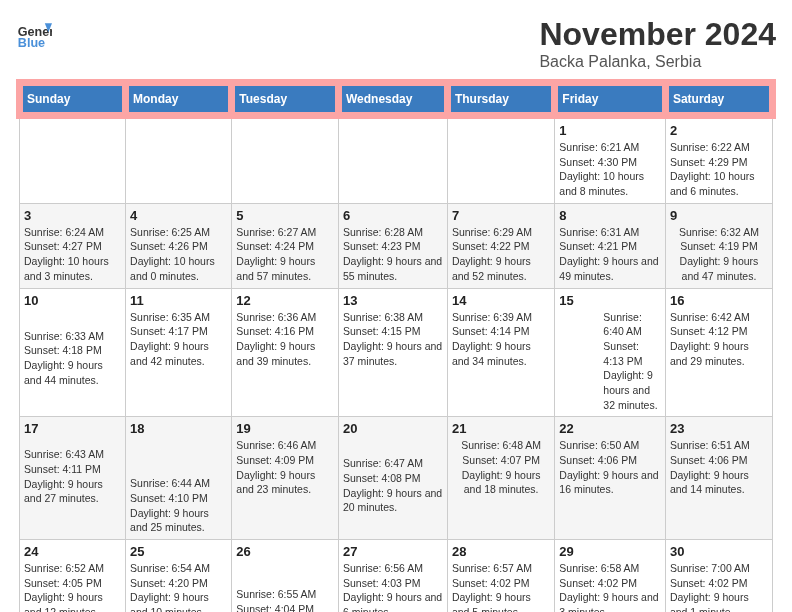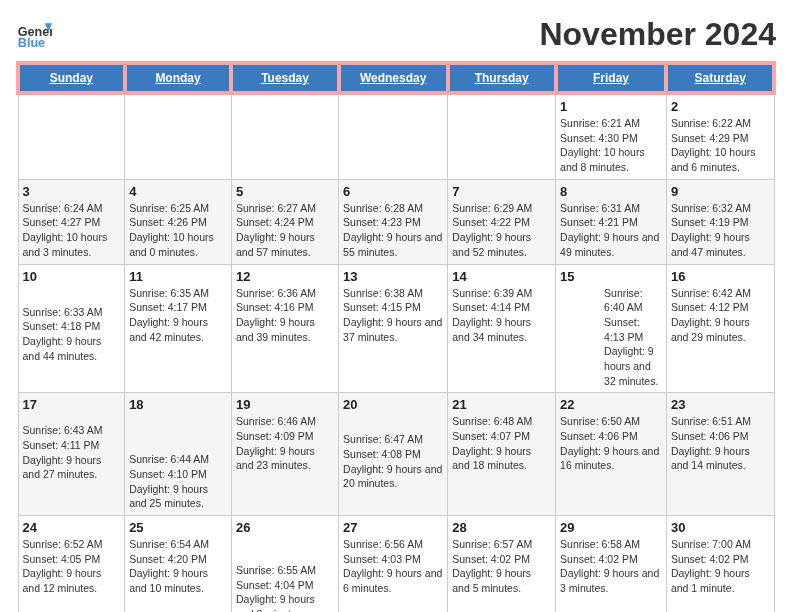--- a/index.html
+++ b/index.html
@@ -39,24 +39,23 @@
     }
     .calendar-table {
       width: 100%;
       border-collapse: collapse;
       font-size: 11px;
     }
     .calendar-table th {
       background: #3a7bbf;
       color: #fff;
       padding: 6px 4px;
-      text-align: center;
+      text-align: left;
       font-size: 12px;
-      border: 4px solid #fca5a5;
-      text-decoration: underline;
+      border: 7px solid #fca5a5;
     }
     .calendar-table td {
       border: 1px solid #ccc;
       vertical-align: top;
       padding: 4px;
       width: 113px;
       min-height: 80px;
       height: 80px;
       background: #fff;
     }
@@ -86,20 +85,21 @@
 <div class="header-section">
   <div class="logo">
     <svg class="logo-icon" viewBox="0 0 40 40">
       <text x="2" y="22" font-size="14" font-weight="bold" fill="#333">General</text>
       <text x="2" y="34" font-size="14" font-weight="bold" fill="#4a90d9">Blue</text>
       <polygon points="32,8 40,8 36,18" fill="#4a90d9"></polygon>
     </svg>
   </div>
   <div class="title-section">
     <div class="month-year">November 2024</div>
+    <div class="location">Backa Palanka, Serbia</div>
   </div>
 </div>
 
 <table class="calendar-table">
   <thead>
     <tr>
     <th>Sunday</th>
         <th>Monday</th>
         <th>Tuesday</th>
         <th>Wednesday</th>
@@ -160,21 +160,21 @@
 Daylight: 9 hours and 52 minutes.</div>
         </td>
         <td>
           <div class="day-number">8</div>
           <div class="day-info" style="white-space: pre-line;">Sunrise: 6:31 AM
 Sunset: 4:21 PM
 Daylight: 9 hours and 49 minutes.</div>
         </td>
         <td>
           <div class="day-number">9</div>
-          <div class="day-info" style="white-space: pre-line;">Sunrise: 6:32 AM
+          <div class="day-info" style="white-space: pre-line; text-align: center;">Sunrise: 6:32 AM
 Sunset: 4:19 PM
 Daylight: 9 hours and 47 minutes.</div>
         </td>
       </tr>
       <tr class="row-odd">
         <td>
           <div class="day-number">10</div>
           <div class="day-info" style="white-space: pre-line; margin-top: 21px;">Sunrise: 6:33 AM
 Sunset: 4:18 PM
 Daylight: 9 hours and 44 minutes.</div>
@@ -236,21 +236,21 @@
 Daylight: 9 hours and 23 minutes.</div>
         </td>
         <td>
           <div class="day-number">20</div>
           <div class="day-info" style="white-space: pre-line; margin-top: 20px;">Sunrise: 6:47 AM
 Sunset: 4:08 PM
 Daylight: 9 hours and 20 minutes.</div>
         </td>
         <td>
           <div class="day-number">21</div>
-          <div class="day-info" style="white-space: pre-line;">Sunrise: 6:48 AM
+          <div class="day-info" style="white-space: pre-line; text-align: center;">Sunrise: 6:48 AM
 Sunset: 4:07 PM
 Daylight: 9 hours and 18 minutes.</div>
         </td>
         <td>
           <div class="day-number">22</div>
           <div class="day-info" style="white-space: pre-line;">Sunrise: 6:50 AM
 Sunset: 4:06 PM
 Daylight: 9 hours and 16 minutes.</div>
         </td>
         <td>

